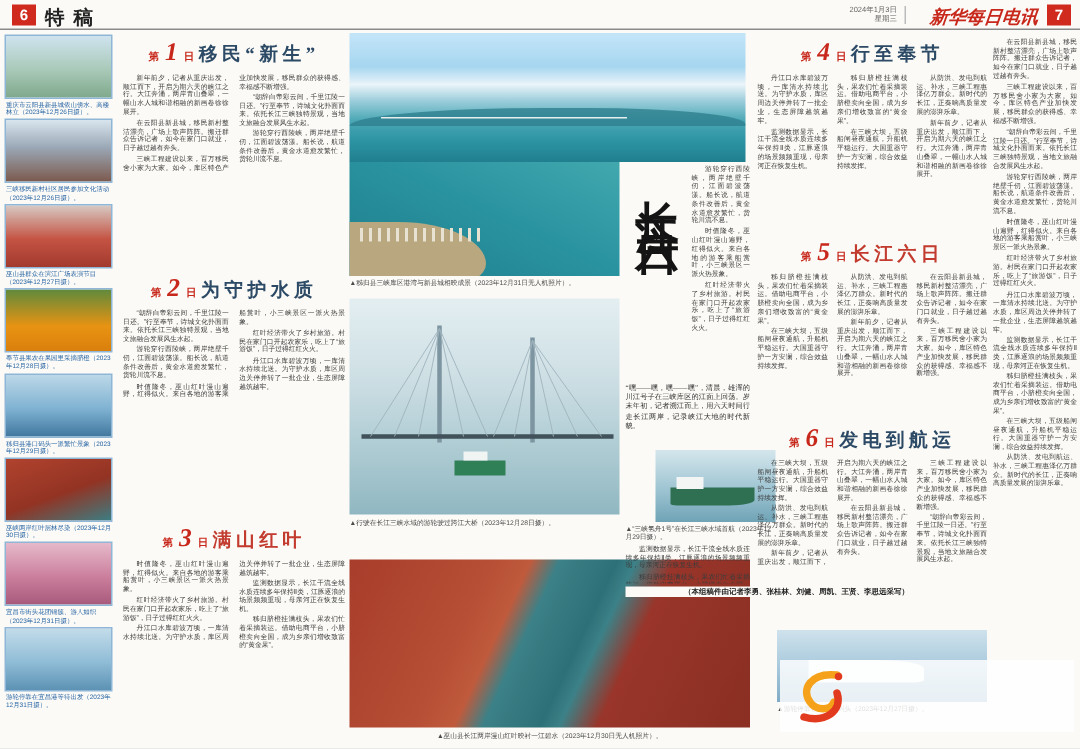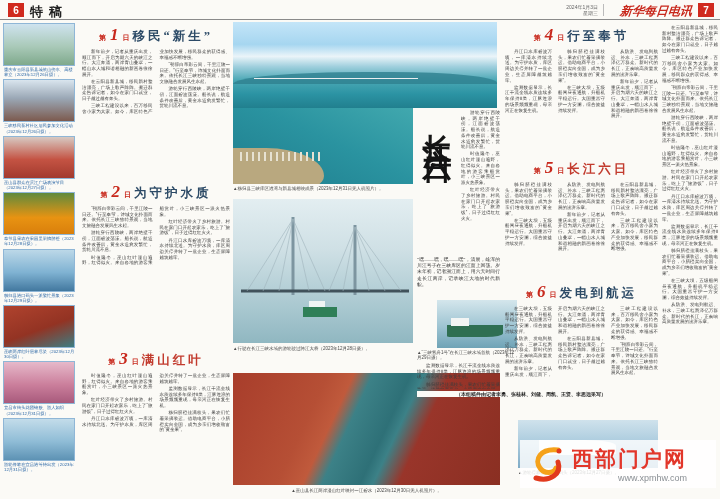--- a/index.html
+++ b/index.html
@@ -320,19 +320,15 @@
     <div class="boat"></div>
   </div>
   <div class="abs cap" style="left:518px;top:470px;width:140px">▲游轮停靠在宜昌港码头（2023年12月27日摄）。</div>
 
   <div class="abs wm" style="left:520px;top:440px;width:196px">
     <svg width="38" height="40" viewBox="0 0 38 40">
       <path d="M30 6 C12 4, 6 16, 12 24 C16 30, 26 30, 28 24" fill="none" stroke="#f5a21a" stroke-width="5" stroke-linecap="round"></path>
       <path d="M8 34 C22 38, 34 30, 30 18" fill="none" stroke="#e23a1e" stroke-width="5" stroke-linecap="round"></path>
       <circle cx="31" cy="7" r="2.5" fill="#e23a1e"></circle>
     </svg>
-    <div>
-      <div class="wm-name">西部门户网</div>
-      <div class="wm-url" style="text-align:right">www.xpmhw.com</div>
-    </div>
   </div>
 
 </div>
 
 </body></html>

